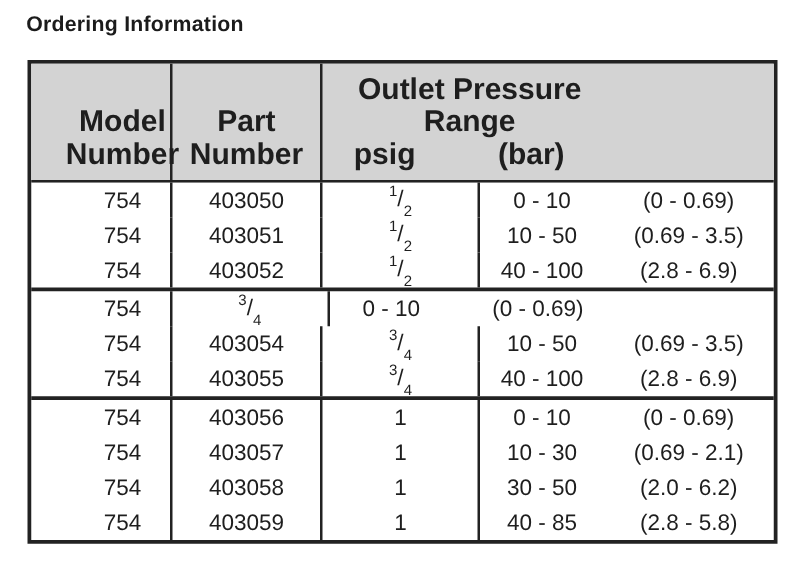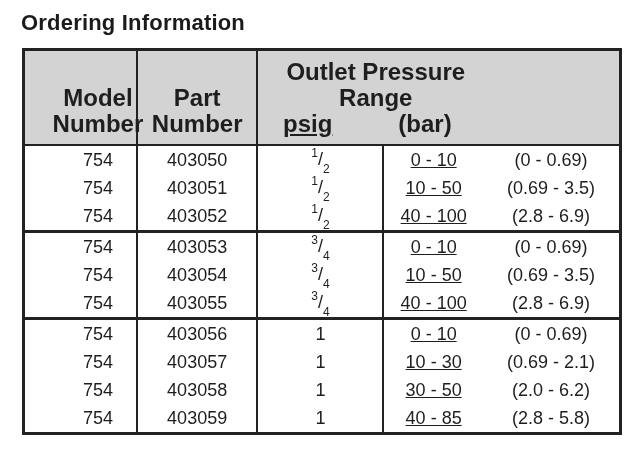--- a/index.html
+++ b/index.html
@@ -6,21 +6,21 @@
   html, body {
     width: 640px; height: 463px;
     background: #ffffff;
     font-family: "Liberation Sans", "DejaVu Sans", sans-serif;
     color: #1e1e1e;
     overflow: hidden;
   }
   .page { position: relative; width: 640px; height: 463px; }
   .title {
     position: absolute; left: 21px; top: 10px;
-    font-size: 22px; font-weight: bold; letter-spacing: 0.2px;
+    font-size: 17px; font-weight: bold; letter-spacing: 0.2px;
     color: #1b1b1b;
   }
   .otable {
     position: absolute; left: 22px; top: 48px;
     width: 600px;
     border: 3px solid #222222;
     background: #ffffff;
   }
   .hrow {
     display: flex;
@@ -34,21 +34,21 @@
   .c4 { width: 39.5%; }
   .hcell {
     display: flex; flex-direction: column;
     justify-content: flex-end; align-items: center;
     padding-bottom: 7px;
     font-weight: bold; font-size: 24px; line-height: 26px;
     border-right: 2px solid #222222;
   }
   .hcell:last-child { border-right: none; }
   .subline { display: flex; width: 100%; }
-  .sub-psig { width: 42%; text-align: center; text-decoration: underline; }
+  .sub-psig { width: 42%; text-align: center; }
   .sub-bar  { width: 58%; text-align: center; }
   .group { border-top: 3px solid #222222; }
   .group:first-child { border-top: none; }
   .brow { display: flex; height: 28px; align-items: center; font-size: 18px; }
   .bcell {
     text-align: center; align-self: stretch;
     display: flex; align-items: center; justify-content: center;
     border-right: 2px solid #222222;
   }
   .bcell:last-child { border-right: none; }
@@ -117,21 +117,20 @@
             </div>
             <div class="bcell pcell c4">
               <span class="sub-psig">40 - 100</span>
               <span class="sub-bar">(2.8 - 6.9)</span>
             </div>
           </div>
         </div>
         <div class="group">
           <div class="brow">
             <div class="bcell c1">754</div>
-            <div class="bcell c2">403053</div>
             <div class="bcell c3">
               <span class="frac"><sup>3</sup>/<sub>4</sub></span>
             </div>
             <div class="bcell pcell c4">
               <span class="sub-psig">0 - 10</span>
               <span class="sub-bar">(0 - 0.69)</span>
             </div>
           </div>
           <div class="brow">
             <div class="bcell c1">754</div>

